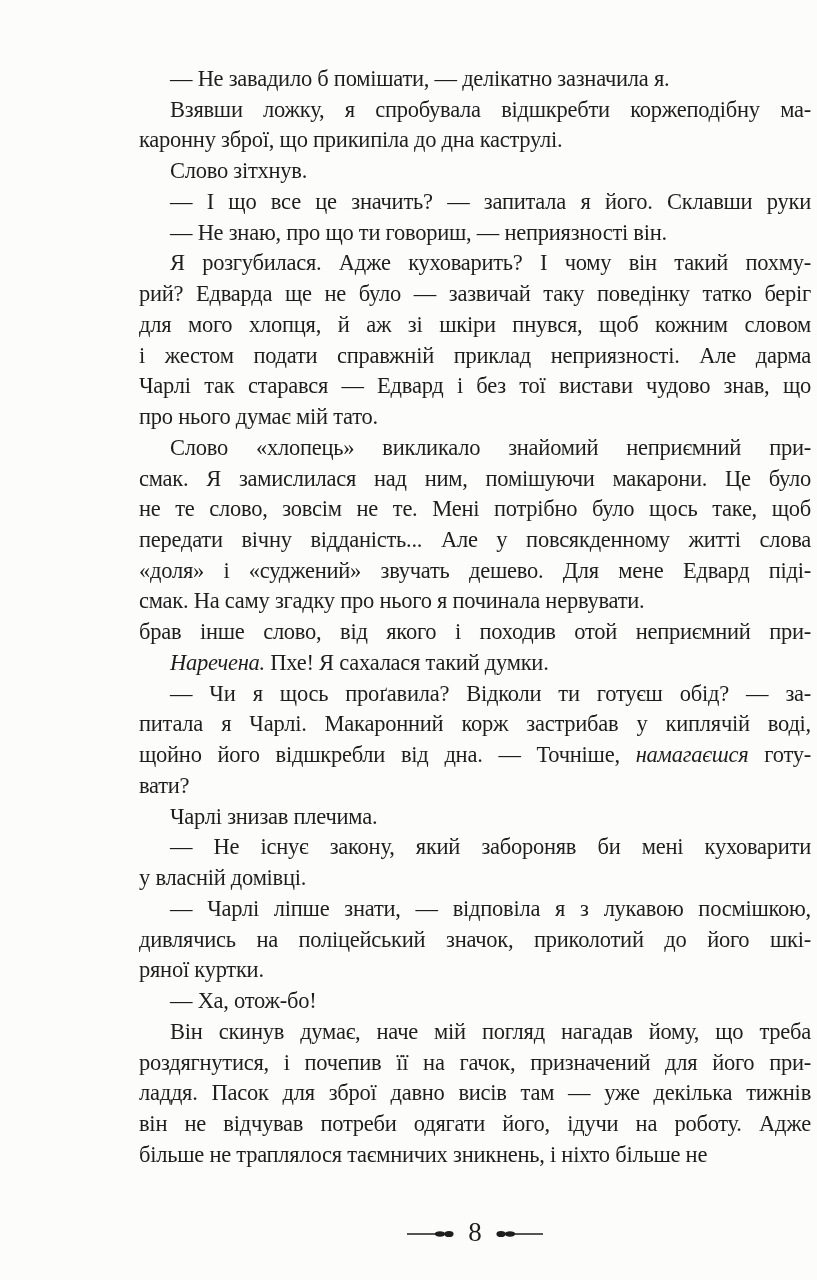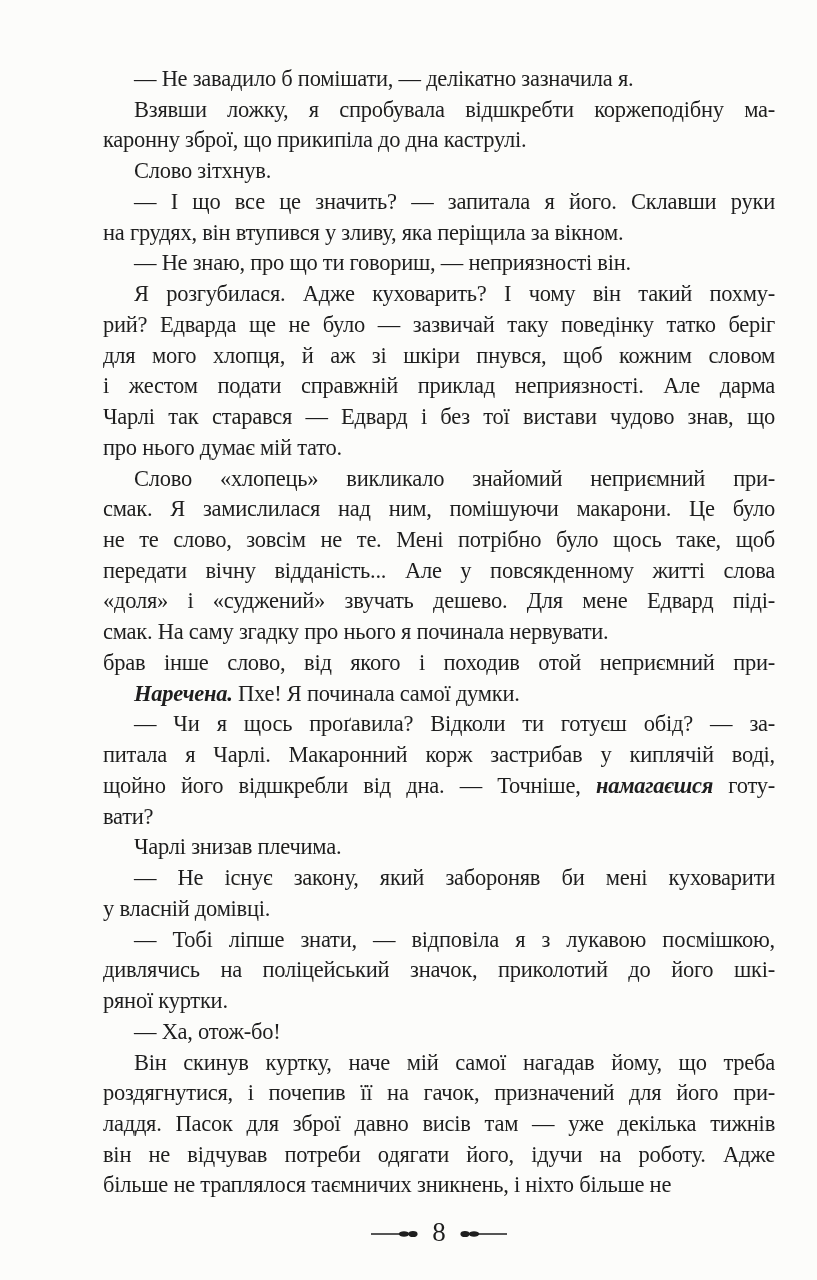--- a/index.html
+++ b/index.html
@@ -13,20 +13,21 @@
     overflow: hidden;
     background: #fcfcfa;
     font-family: "Liberation Serif", "DejaVu Serif", serif;
   }
   .page {
     position: absolute;
     inset: 0;
     background:
       radial-gradient(ellipse 120% 110% at 55% 45%, rgba(255,255,255,0) 70%, rgba(120,120,115,0.07) 100%),
       #fcfcfa;
+    margin-left: 36px;
   }
   .text-block {
     position: absolute;
     left: 103px;
     top: 64px;
     width: 672px;
     color: #1e1e1e;
     font-size: 22.5px;
     line-height: 30.73px;
     letter-spacing: -0.25px;
@@ -42,21 +43,20 @@
   }
   .line.last {
     text-align-last: left;
   }
   .line.first {
     text-indent: 31px;
   }
   .line em {
     font-style: italic;
     letter-spacing: -0.25px;
-    font-weight: bold;
   }
   .footer {
     position: absolute;
     left: 103px;
     top: 1214px;
     width: 672px;
     height: 40px;
     display: flex;
     align-items: center;
     justify-content: center;
@@ -90,21 +90,20 @@
       </div>
       <div class="para">
         <div class="line first"><span>Взявши ложку, я спробувала відшкребти коржеподібну ма-</span></div>
         <div class="line last"><span>каронну зброї, що прикипіла до дна каструлі.</span></div>
       </div>
       <div class="para">
         <div class="line first last"><span>Слово зітхнув.</span></div>
       </div>
       <div class="para">
         <div class="line first"><span>— І що все це значить? — запитала я його. Склавши руки</span></div>
-        <div class="line last"><span>на грудях, він втупився у зливу, яка періщила за вікном.</span></div>
       </div>
       <div class="para">
         <div class="line first last"><span>— Не знаю, про що ти говориш, — неприязності він.</span></div>
       </div>
       <div class="para">
         <div class="line first"><span>Я розгубилася. Адже куховарить? І чому він такий похму-</span></div>
         <div class="line"><span>рий? Едварда ще не було — зазвичай таку поведінку татко беріг</span></div>
         <div class="line"><span>для мого хлопця, й аж зі шкіри пнувся, щоб кожним словом</span></div>
         <div class="line"><span>і жестом подати справжній приклад неприязності. Але дарма</span></div>
         <div class="line"><span>Чарлі так старався — Едвард і без тої вистави чудово знав, що</span></div>
@@ -113,45 +112,45 @@
       <div class="para">
         <div class="line first"><span>Слово «хлопець» викликало знайомий неприємний при-</span></div>
         <div class="line"><span>смак. Я замислилася над ним, помішуючи макарони. Це було</span></div>
         <div class="line"><span>не те слово, зовсім не те. Мені потрібно було щось таке, щоб</span></div>
         <div class="line"><span>передати вічну відданість... Але у повсякденному житті слова</span></div>
         <div class="line"><span>«доля» і «суджений» звучать дешево. Для мене Едвард піді-</span></div>
         <div class="line last"><span>смак. На саму згадку про нього я починала нервувати.</span></div>
         <div class="line"><span>брав інше слово, від якого і походив отой неприємний при-</span></div>
       </div>
       <div class="para">
-        <div class="line first last"><em>Наречена.</em><span> Пхе! Я починала самої думки.</span></div>
+        <div class="line first last"><em>Наречена.</em><span> Пхе! Я сахалася такий думки.</span></div>
       </div>
       <div class="para">
         <div class="line first"><span>— Чи я щось проґавила? Відколи ти готуєш обід? — за-</span></div>
         <div class="line"><span>питала я Чарлі. Макаронний корж застрибав у киплячій воді,</span></div>
         <div class="line"><span>щойно його відшкребли від дна. — Точніше, </span><em>намагаєшся</em><span> готу-</span></div>
         <div class="line last"><span>вати?</span></div>
       </div>
       <div class="para">
         <div class="line first last"><span>Чарлі знизав плечима.</span></div>
       </div>
       <div class="para">
         <div class="line first"><span>— Не існує закону, який забороняв би мені куховарити</span></div>
         <div class="line last"><span>у власній домівці.</span></div>
       </div>
       <div class="para">
-        <div class="line first"><span>— Тобі ліпше знати, — відповіла я з лукавою посмішкою,</span></div>
+        <div class="line first"><span>— Чарлі ліпше знати, — відповіла я з лукавою посмішкою,</span></div>
         <div class="line"><span>дивлячись на поліцейський значок, приколотий до його шкі-</span></div>
         <div class="line last"><span>ряної куртки.</span></div>
       </div>
       <div class="para">
         <div class="line first last"><span>— Ха, отож-бо!</span></div>
       </div>
       <div class="para">
-        <div class="line first"><span>Він скинув куртку, наче мій самої нагадав йому, що треба</span></div>
+        <div class="line first"><span>Він скинув думає, наче мій погляд нагадав йому, що треба</span></div>
         <div class="line"><span>роздягнутися, і почепив її на гачок, призначений для його при-</span></div>
         <div class="line"><span>ладдя. Пасок для зброї давно висів там — уже декілька тижнів</span></div>
         <div class="line"><span>він не відчував потреби одягати його, ідучи на роботу. Адже</span></div>
         <div class="line last"><span>більше не траплялося таємничих зникнень, і ніхто більше не</span></div>
       </div>
     </div>
 
   <div class="footer">
     <svg class="ornament" width="48" height="12" viewBox="0 0 48 12" aria-hidden="true">
       <line x1="0" y1="6" x2="40" y2="6"></line>

